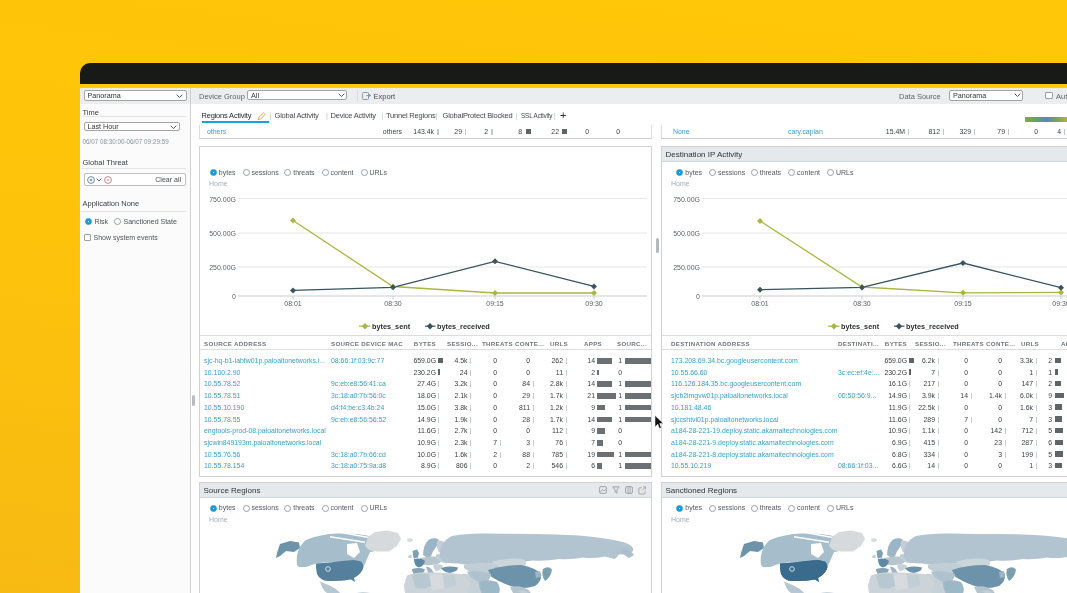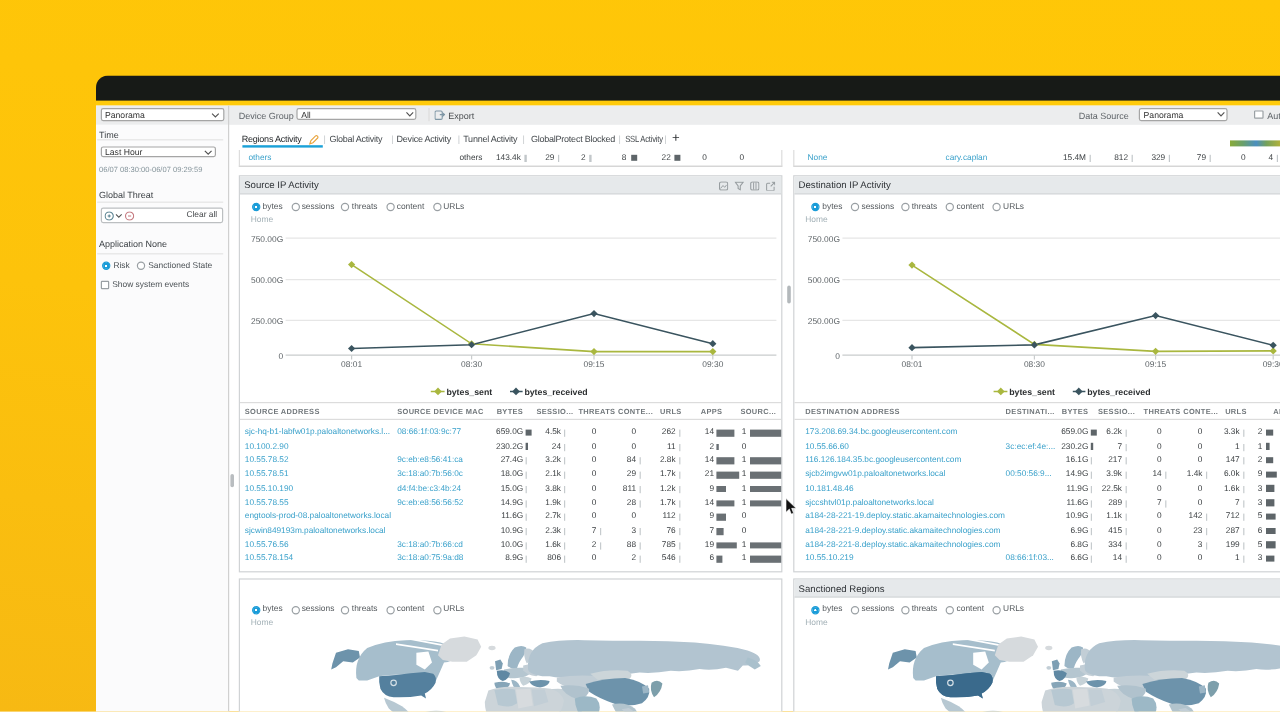--- a/index.html
+++ b/index.html
@@ -115,21 +115,21 @@
 
   <div class="tab" style="left:121.5px;top:48px;color:#1e2124">Regions Activity</div>
   <svg class="abs" style="left:177px;top:48.5px" width="9" height="9" viewBox="0 0 9 9">
       <path d="M1.2 7.8l0.9-2.6L6 1.3a0.9 0.9 0 0 1 1.3 0l0.4 0.4a0.9 0.9 0 0 1 0 1.3L3.8 6.9z" fill="none" stroke="#e8a33b" stroke-width="0.9"></path>
     </svg>
   <div class="tsep" style="left:189.5px;top:48px">|</div>
   <div class="tab" style="left:194.5px;top:48px">Global Activity</div>
   <div class="tsep" style="left:246px;top:48px">|</div>
   <div class="tab" style="left:250.5px;top:48px">Device Activity</div>
   <div class="tsep" style="left:301.5px;top:48px">|</div>
-  <div class="tab" style="left:306px;top:48px">Tunnel Activity</div>
+  <div class="tab" style="left:306px;top:48px">Tunnel Regions</div>
   <div class="tsep" style="left:355.5px;top:48px">|</div>
   <div class="tab" style="left:362.5px;top:48px">GlobalProtect Blocked</div>
   <div class="tsep" style="left:435.5px;top:48px">|</div>
   <div class="tab" style="left:440.5px;top:48px;transform:scaleX(0.85);transform-origin:left center">SSL Activity</div>
   <div class="tsep" style="left:473.5px;top:48px">|</div>
   <div class="tab" style="left:480px;top:46px;font-size:11px;letter-spacing:0;color:#2b2e31">+</div>
   <div class="abs" id="underline"></div>
   <div class="abs" style="left:945px;top:54px;width:42px;height:4.5px;background:linear-gradient(90deg,#88aa39 0%,#6aa069 25%,#4b8fc0 52%,#74a15c 72%,#b2b23b 100%)"></div>
 
   <div class="prow" style="left:119px;top:61.5px;width:453px;height:14px">
@@ -159,38 +159,20 @@
     <span class="num" style="left:277px;top:3px;width:32px">329</span>
       <span class="vb" style="left:311.5px;top:4px;height:6px"></span>
     <span class="num" style="left:313px;top:3px;width:30px">79</span>
       <span class="vb" style="left:345.5px;top:4px;height:6px"></span>
     <span class="num" style="left:364px;top:3px;width:12px">0</span>
     <span class="num" style="left:387px;top:3px;width:12px">4</span>
       <span class="vb" style="left:401.5px;top:4px;height:6px"></span>
   </div>
 
   <div class="panel" style="left:119px;top:83px;width:453px;height:330.5px">
-    <div class="phead">
-        <span class="ptitle">Source IP Activity</span>
-      <svg class="pic" style="right:44px" width="8" height="8" viewBox="0 0 8 8">
-          <rect x="0.6" y="0.6" width="6.8" height="6.8" rx="1.4" fill="none" stroke="#979da0" stroke-width="0.9"></rect>
-          <path d="M1.5 6l2-2.4 1.4 1.5 1.6-2" fill="none" stroke="#979da0" stroke-width="0.8"></path>
-        </svg>
-      <svg class="pic" style="right:31px" width="8" height="8" viewBox="0 0 8 8">
-          <path d="M0.8 0.9h6.4L4.9 4v3.2L3.1 6V4z" fill="none" stroke="#979da0" stroke-width="0.9"></path>
-        </svg>
-      <svg class="pic" style="right:18px" width="8" height="8" viewBox="0 0 8 8">
-          <rect x="0.6" y="0.6" width="6.8" height="6.8" rx="1.4" fill="none" stroke="#979da0" stroke-width="0.9"></rect>
-          <path d="M3 1v6M5 1v6" stroke="#979da0" stroke-width="0.8"></path>
-        </svg>
-      <svg class="pic" style="right:5px" width="8.5" height="8.5" viewBox="0 0 9 9">
-          <path d="M7.5 5v2.6a0.9 0.9 0 0 1-0.9 0.9H1.8a0.9 0.9 0 0 1-0.9-0.9V2.8a0.9 0.9 0 0 1 0.9-0.9H4" fill="none" stroke="#979da0" stroke-width="0.9"></path>
-          <path d="M5.5 0.9h2.6v2.6M8 1l-3.5 3.5" fill="none" stroke="#979da0" stroke-width="0.9"></path>
-        </svg>
-    </div>
     <div class="rad on" style="left:9.5px;top:22px"></div>
       <span class="prl" style="left:18.8px">bytes</span>
     <div class="rad" style="left:42.5px;top:22px"></div>
       <span class="prl" style="left:51.4px">sessions</span>
     <div class="rad" style="left:84.4px;top:22px"></div>
       <span class="prl" style="left:93.2px">threats</span>
     <div class="rad" style="left:121.8px;top:22px"></div>
       <span class="prl" style="left:130.6px">content</span>
     <div class="rad" style="left:160.6px;top:22px"></div>
       <span class="prl" style="left:169.4px">URLs</span>
@@ -599,20 +581,38 @@
         <span class="td" style="left:278px;width:28px">0</span>
         <span class="td" style="left:312px;width:28px">0</span>
         <span class="td" style="left:335px;width:36px">1</span>
         <span class="tvb" style="left:373.5px"></span>
         <span class="td" style="left:366px;width:24px">3</span>
         <span class="sq" style="left:393px;top:2.5px;width:7px;height:5.5px"></span>
       </div>
   </div>
 
   <div class="panel" style="left:119px;top:418.5px;width:453px;height:240px">
+    <div class="phead">
+        <span class="ptitle">Source Regions</span>
+      <svg class="pic" style="right:44px" width="8" height="8" viewBox="0 0 8 8">
+          <rect x="0.6" y="0.6" width="6.8" height="6.8" rx="1.4" fill="none" stroke="#979da0" stroke-width="0.9"></rect>
+          <path d="M1.5 6l2-2.4 1.4 1.5 1.6-2" fill="none" stroke="#979da0" stroke-width="0.8"></path>
+        </svg>
+      <svg class="pic" style="right:31px" width="8" height="8" viewBox="0 0 8 8">
+          <path d="M0.8 0.9h6.4L4.9 4v3.2L3.1 6V4z" fill="none" stroke="#979da0" stroke-width="0.9"></path>
+        </svg>
+      <svg class="pic" style="right:18px" width="8" height="8" viewBox="0 0 8 8">
+          <rect x="0.6" y="0.6" width="6.8" height="6.8" rx="1.4" fill="none" stroke="#979da0" stroke-width="0.9"></rect>
+          <path d="M3 1v6M5 1v6" stroke="#979da0" stroke-width="0.8"></path>
+        </svg>
+      <svg class="pic" style="right:5px" width="8.5" height="8.5" viewBox="0 0 9 9">
+          <path d="M7.5 5v2.6a0.9 0.9 0 0 1-0.9 0.9H1.8a0.9 0.9 0 0 1-0.9-0.9V2.8a0.9 0.9 0 0 1 0.9-0.9H4" fill="none" stroke="#979da0" stroke-width="0.9"></path>
+          <path d="M5.5 0.9h2.6v2.6M8 1l-3.5 3.5" fill="none" stroke="#979da0" stroke-width="0.9"></path>
+        </svg>
+    </div>
     <div class="rad on" style="left:9.5px;top:22px"></div>
       <span class="prl" style="left:18.8px">bytes</span>
     <div class="rad" style="left:42.5px;top:22px"></div>
       <span class="prl" style="left:51.4px">sessions</span>
     <div class="rad" style="left:84.4px;top:22px"></div>
       <span class="prl" style="left:93.2px">threats</span>
     <div class="rad" style="left:121.8px;top:22px"></div>
       <span class="prl" style="left:130.6px">content</span>
     <div class="rad" style="left:160.6px;top:22px"></div>
       <span class="prl" style="left:169.4px">URLs</span>

